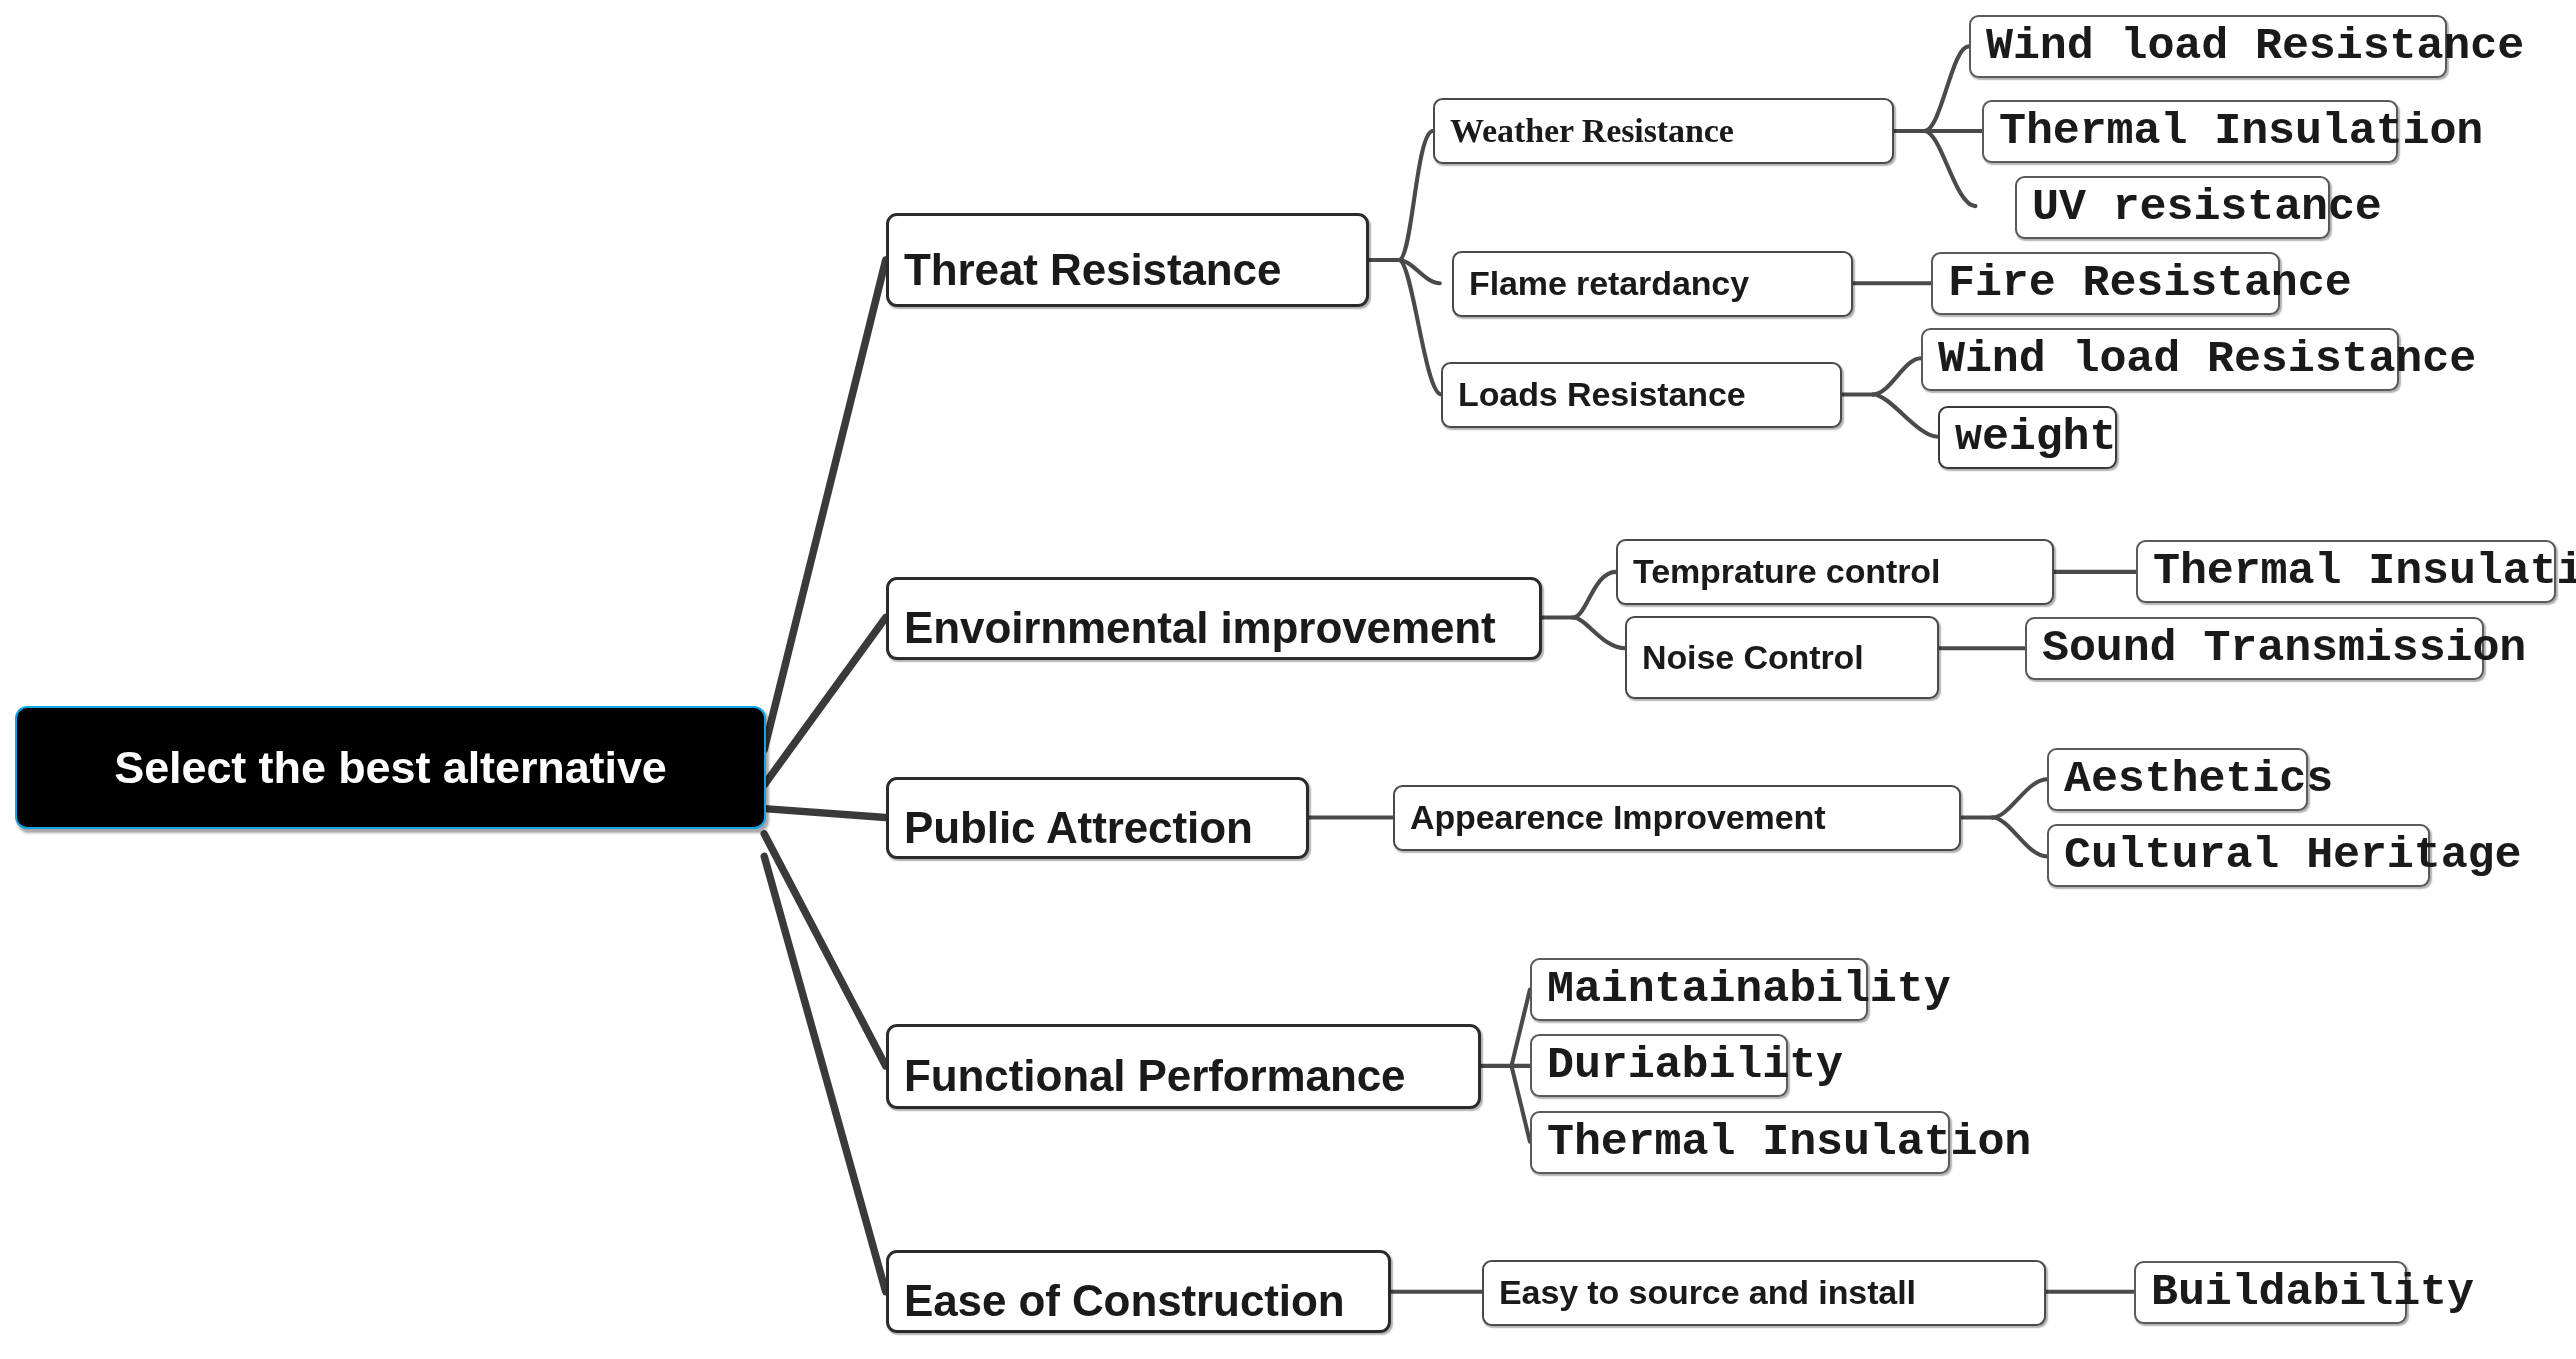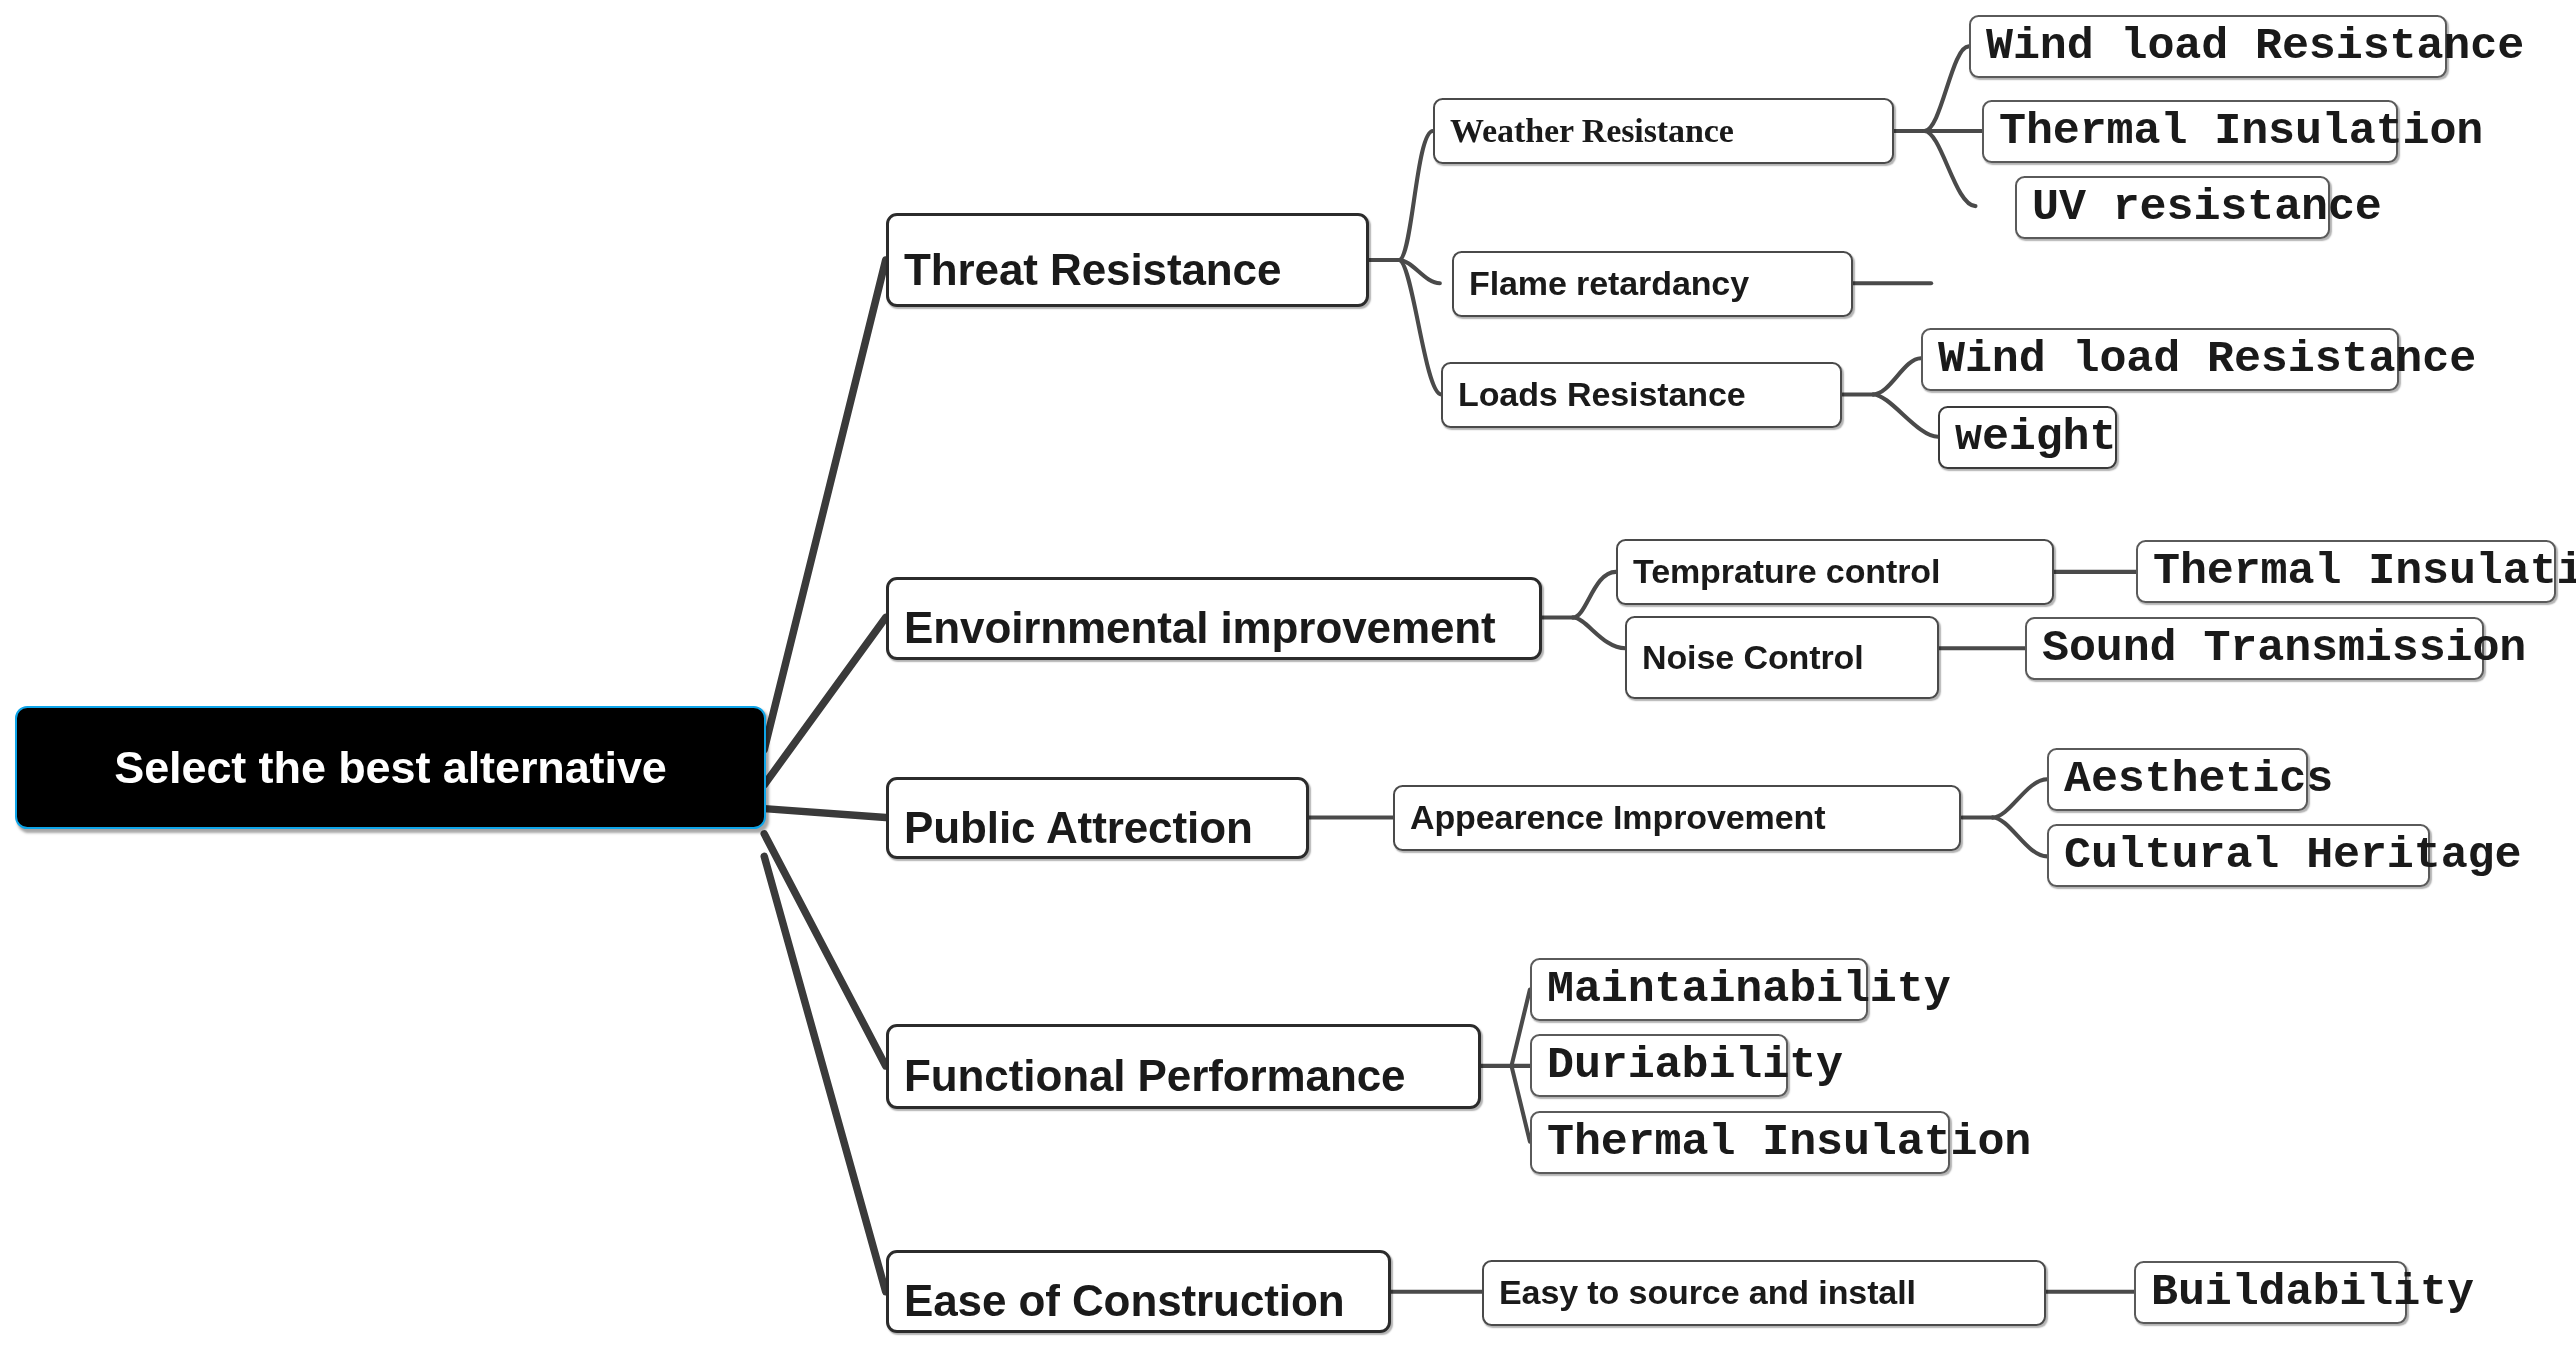--- a/index.html
+++ b/index.html
@@ -176,20 +176,23 @@
   </div>
 
   <div class="node lvl3" style="left:1982px; top:100px; width:416px; height:63px;">
     <span class="lbl">Thermal Insulation</span>
   </div>
 
   <div class="node lvl3" style="left:1976px; top:176px; width:315px; height:63px;margin-left:39px;">
     <span class="lbl">UV resistance</span>
   </div>
 
+  <div class="node lvl3" style="left:1931px; top:252px; width:349px; height:63px;">
+    <span class="lbl">Fire Resistance</span>
+  </div>
 
   <div class="node lvl3" style="left:1921px; top:328px; width:478px; height:63px;">
     <span class="lbl">Wind load Resistance</span>
   </div>
 
   <div class="node lvl3 bold-border" style="left:1938px; top:406px; width:179px; height:63px;">
     <span class="lbl">weight</span>
   </div>
 
   <div class="node lvl2" style="left:1616px; top:539px; width:438px; height:66px;">

